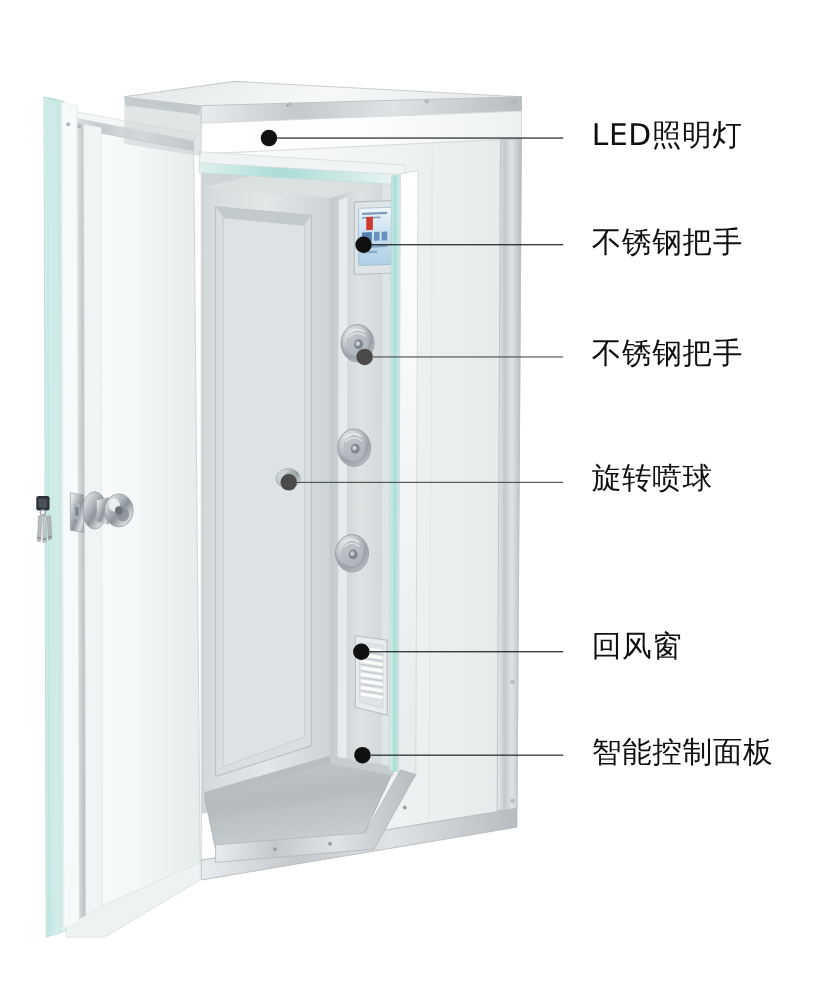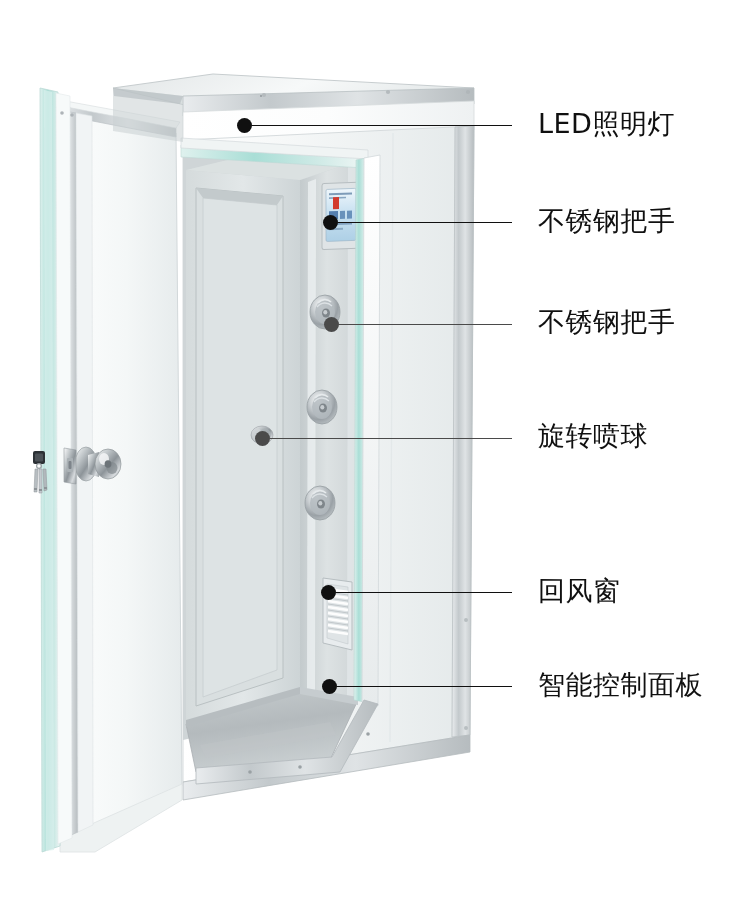--- a/index.html
+++ b/index.html
@@ -331,21 +331,21 @@
       <div class="callout" style="left: 538px; top: 308px;">
         <span class="co-text">不锈钢把手</span>
       </div>
       <div class="dot" style="left: 254.5px; top: 430.5px; background: rgb(74, 74, 74);"></div>
       <div class="leader" style="left: 270px; top: 438px; width: 242px; border-top-color: rgb(74, 74, 74);"></div>
       <div class="callout" style="left: 538px; top: 422px;">
         <span class="co-text">旋转喷球</span>
       </div>
       <div class="dot" style="left: 320.5px; top: 584.5px; background: rgb(16, 16, 16);"></div>
       <div class="leader" style="left: 336px; top: 592px; width: 176px; border-top-color: rgb(16, 16, 16);"></div>
-      <div class="callout" style="left: 538px; top: 577px;">
+      <div class="callout" style="left: 538px; top: 577px; font-family: Liberation Mono, monospace;">
         <span class="co-text">回风窗</span>
       </div>
       <div class="dot" style="left: 321.5px; top: 678.5px; background: rgb(16, 16, 16);"></div>
       <div class="leader" style="left: 337px; top: 686px; width: 175px; border-top-color: rgb(16, 16, 16);"></div>
       <div class="callout" style="left: 538px; top: 671px;">
         <span class="co-text">智能控制面板</span>
       </div>
     </div>
 
 </div>

